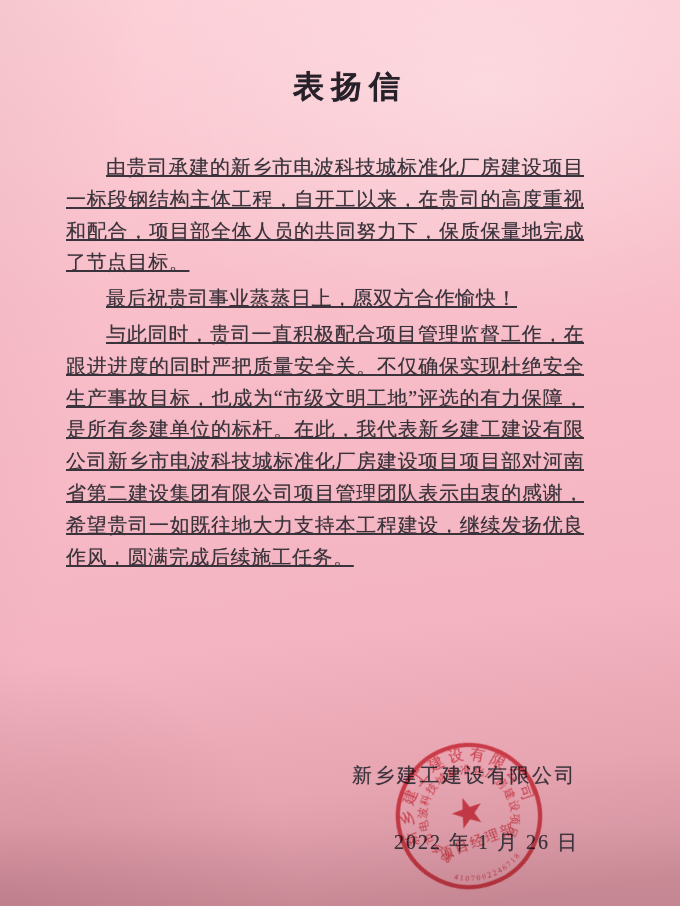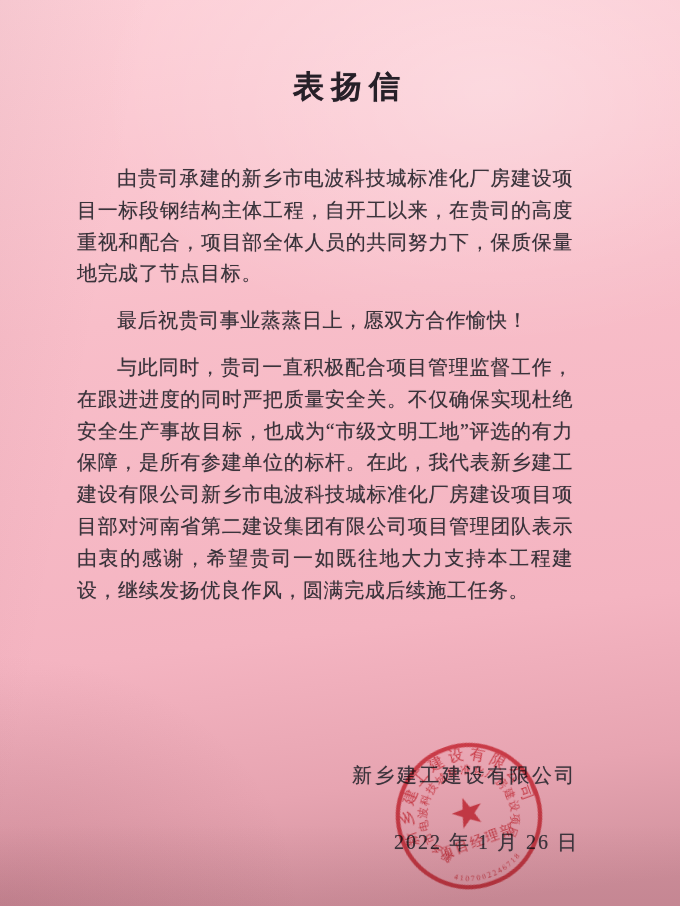--- a/index.html
+++ b/index.html
@@ -26,21 +26,21 @@
   }
   .salutation{
     position:absolute; top:110px; left:82px; font-size:20px; color:var(--ink);
     letter-spacing:.8px; text-shadow:0 0 .7px rgba(58,51,59,.55);
   }
   .body-text{
     position:absolute; top:148px; left:62px; width:526px;
     font-size:20px; line-height:31.8px; color:var(--ink);
     text-align:justify; letter-spacing:.55px; text-shadow:0 0 .7px rgba(58,51,59,.55);
   }
-  .body-text p{ margin:15px; text-indent:2em; }
+  .body-text p{ margin:4px; text-indent:2em;text-decoration:underline; }
   .sig{ position:absolute; font-size:20px; color:var(--ink); letter-spacing:1.5px;
         white-space:nowrap; text-shadow:0 0 .7px rgba(58,51,59,.55); }
   .sig-company{ top:762px; right:103px; letter-spacing:2.5px; }
   .sig-dept{ top:796px; right:80px; letter-spacing:.8px; }
   .sig-date{ top:829px; right:101px; letter-spacing:2px; font-family:"Liberation Serif","DejaVu Serif",serif; }
   .seal{
     position:absolute; left:393px; top:740px; width:152px; height:152px;
     transform:rotate(-20deg); mix-blend-mode:multiply; opacity:.88;
     filter:blur(.3px);
   }

